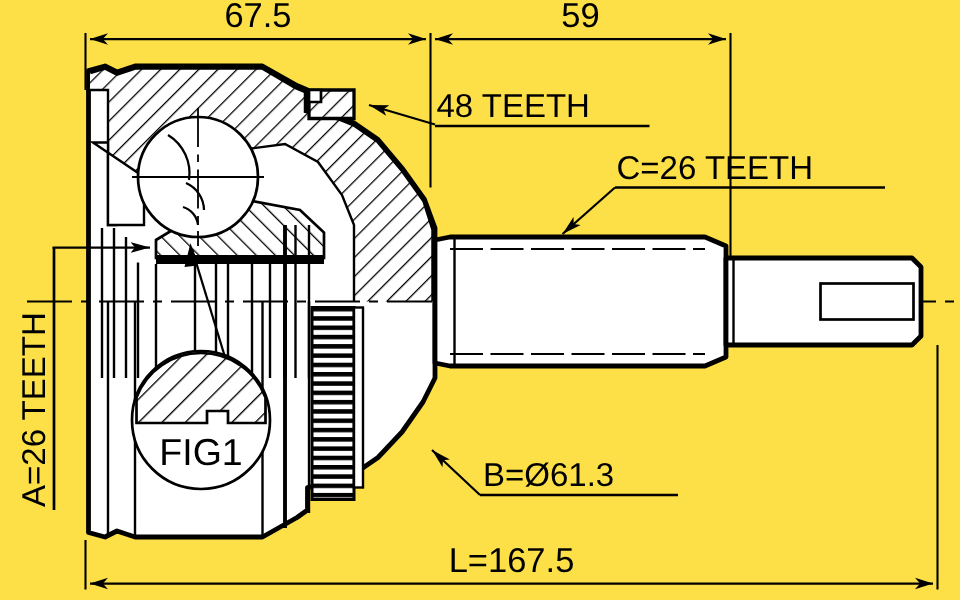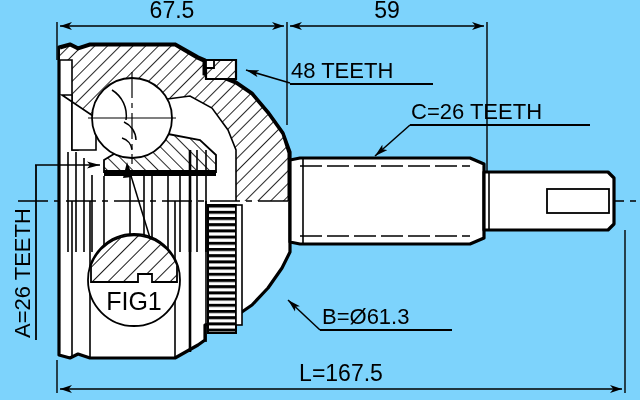--- a/index.html
+++ b/index.html
@@ -5,21 +5,21 @@
 <style>
   html, body {
     margin: 0;
     padding: 0;
     background: #ffffff;
   }
   #sheet {
     position: relative;
     width: 640px;
     height: 400px;
-    background: #7dd3fc;
+    background: #fde047;
     overflow: hidden;
     font-family: "Liberation Sans", sans-serif;
   }
   #sheet svg {
     display: block;
     width: 640px;
     height: 400px;
   }
   .dimtext {
     font-family: "Liberation Sans", sans-serif;

